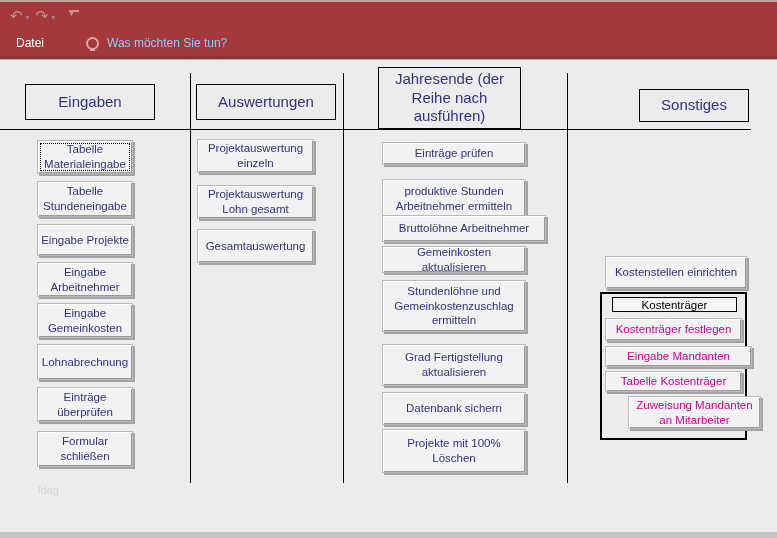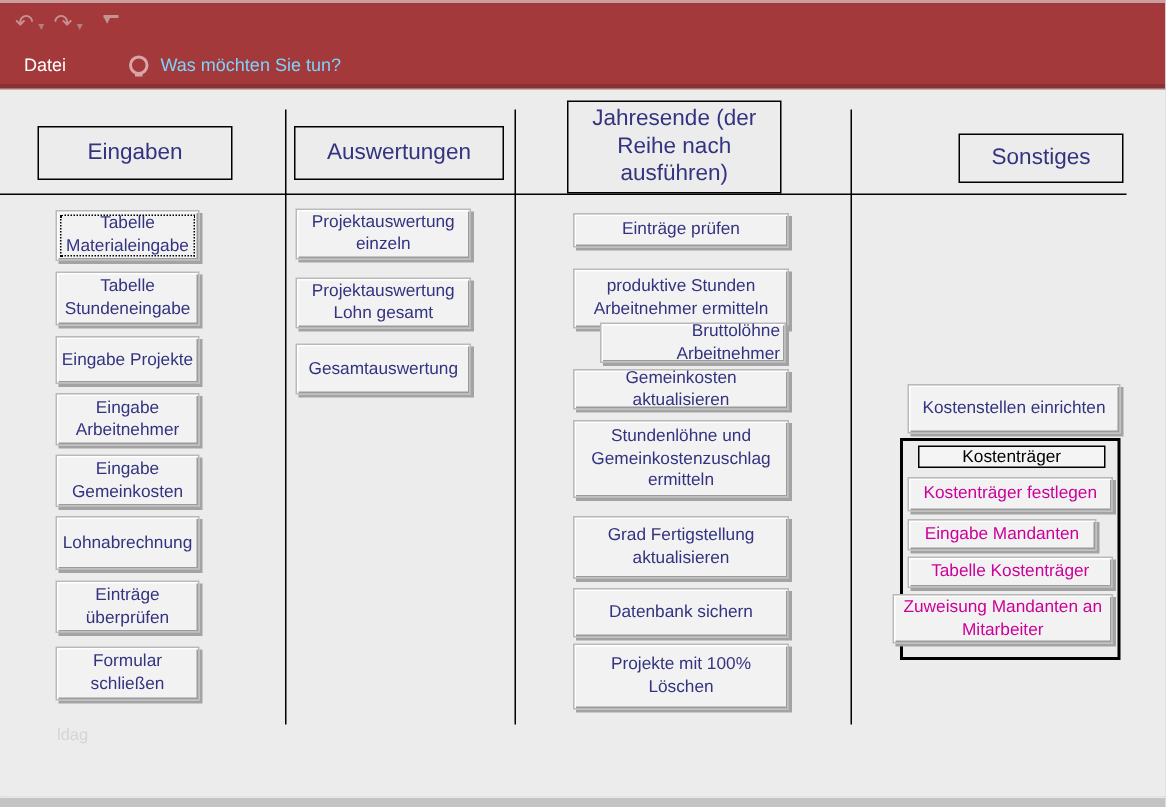--- a/index.html
+++ b/index.html
@@ -89,34 +89,34 @@
     <div class="btn" style="left:37px;top:284px;width:96px;height:36px;">Lohnabrechnung</div>
     <div class="btn" style="left:37px;top:327px;width:96px;height:35px;">Einträge überprüfen</div>
     <div class="btn" style="left:37px;top:371px;width:96px;height:36px;">Formular schließen</div>
 
     <div class="btn" style="left:197px;top:79px;width:117px;height:34px;">Projektauswertung einzeln</div>
     <div class="btn" style="left:197px;top:125px;width:117px;height:34px;">Projektauswertung Lohn gesamt</div>
     <div class="btn" style="left:197px;top:169px;width:117px;height:34px;">Gesamtauswertung</div>
 
     <div class="btn" style="left:382px;top:82px;width:144px;height:23px;">Einträge prüfen</div>
     <div class="btn" style="left:382px;top:109px;width:144px;height:40px;margin-top:10px;">produktive Stunden Arbeitnehmer ermitteln</div>
-    <div class="btn" style="left:400px;top:155px;width:124px;height:27px;text-align:right;">Bruttolöhne Arbeitnehmer</div>
+    <div class="btn" style="left:382px;top:155px;width:164px;height:27px;text-align:right;">Bruttolöhne Arbeitnehmer</div>
     <div class="btn" style="left:382px;top:186px;width:144px;height:27px;">Gemeinkosten aktualisieren</div>
     <div class="btn" style="left:382px;top:220px;width:144px;height:52px;">Stundenlöhne und Gemeinkostenzuschlag ermitteln</div>
     <div class="btn" style="left:382px;top:284px;width:144px;height:42px;">Grad Fertigstellung aktualisieren</div>
     <div class="btn" style="left:382px;top:332px;width:144px;height:33px;">Datenbank sichern</div>
     <div class="btn" style="left:382px;top:369px;width:144px;height:44px;">Projekte mit 100% Löschen</div>
 
     <div class="btn" style="left:605px;top:196px;width:142px;height:33px;">Kostenstellen einrichten</div>
 
     <div class="groupbox" style="left:600px;top:232px;width:147px;height:148px;"></div>
     <div class="grouplabel" style="left:612px;top:237px;width:125px;height:15px;">Kostenträger</div>
     <div class="btn magenta" style="left:605px;top:258px;width:137px;height:23px;">Kostenträger festlegen</div>
-    <div class="btn magenta" style="left:605px;top:286px;width:126px;height:21px;">Eingabe Mandanten</div>
+    <div class="btn magenta" style="left:605px;top:286px;width:147px;height:21px;">Eingabe Mandanten</div>
     <div class="btn magenta" style="left:605px;top:311px;width:137px;height:21px;">Tabelle Kostenträger</div>
-    <div class="btn magenta" style="left:595px;top:336px;width:147px;height:33px;text-align:center;">Zuweisung Mandanten an Mitarbeiter</div>
+    <div class="btn magenta" style="left:628px;top:336px;width:133px;height:33px;text-align:center;">Zuweisung Mandanten an Mitarbeiter</div>
 
     <div class="watermark" style="left:38px;top:424px;">ldag</div>
   </div>
 
   <div class="statusbar"></div>
 
 </div>
 
 </body></html>

